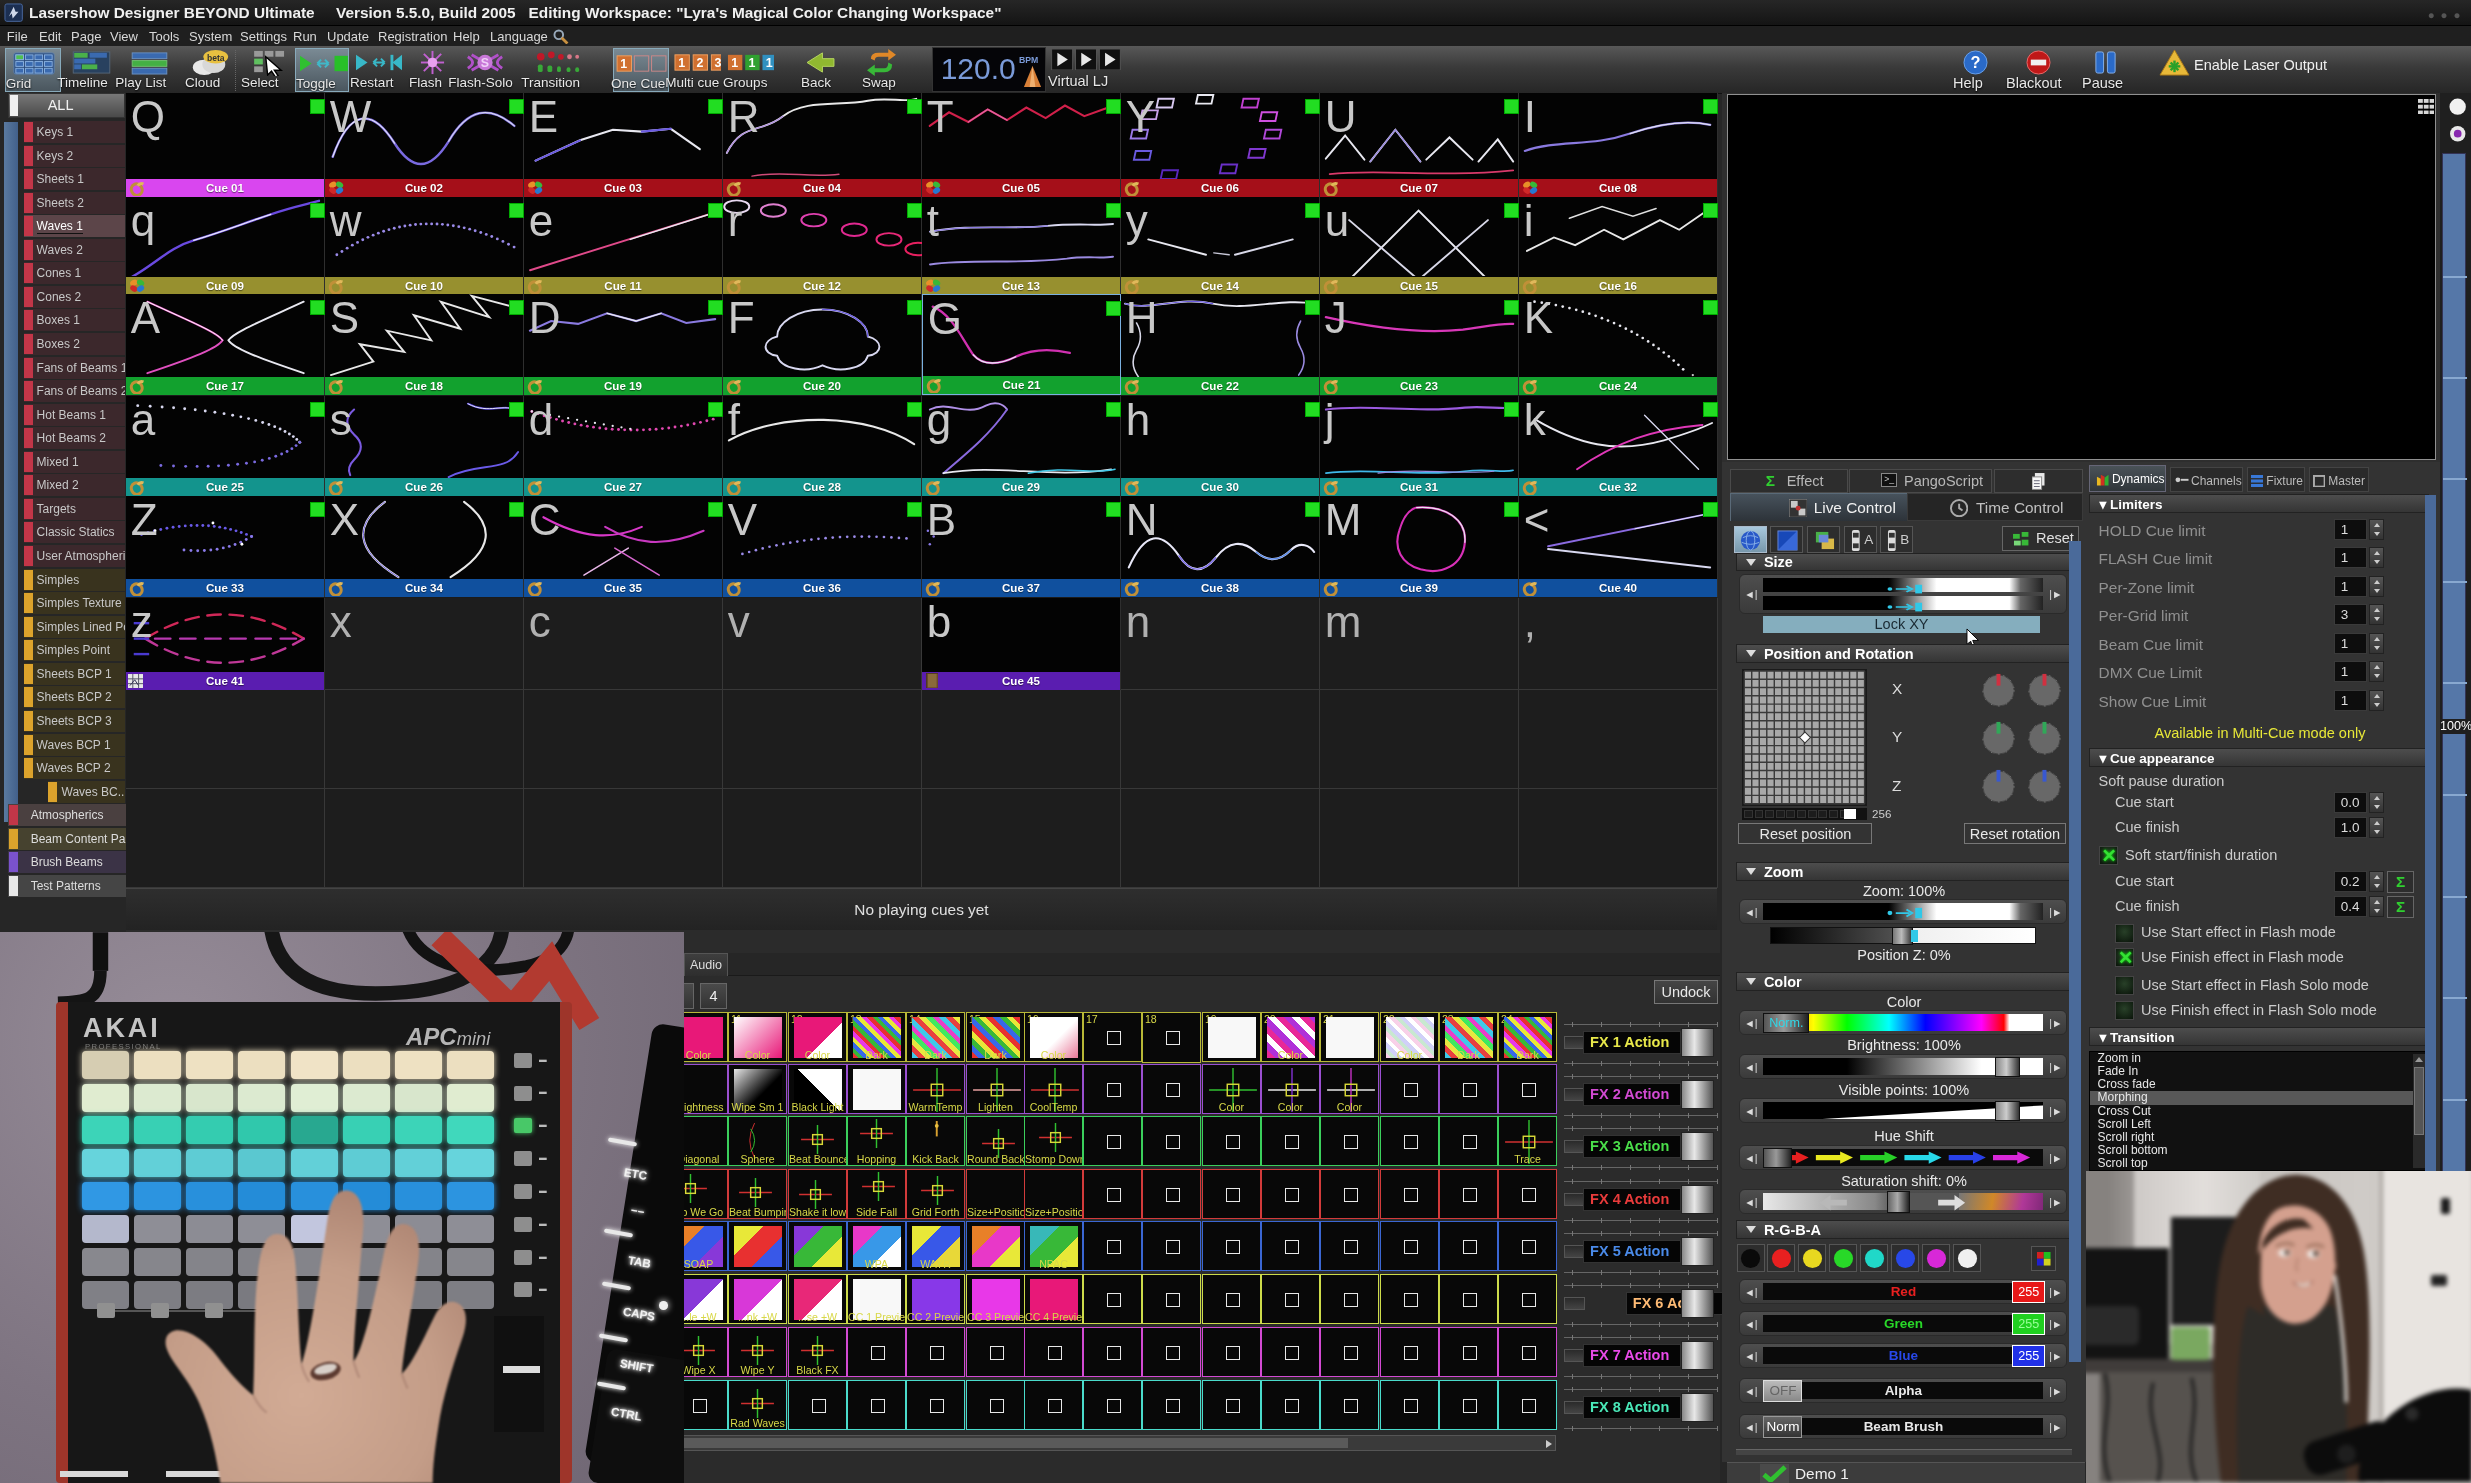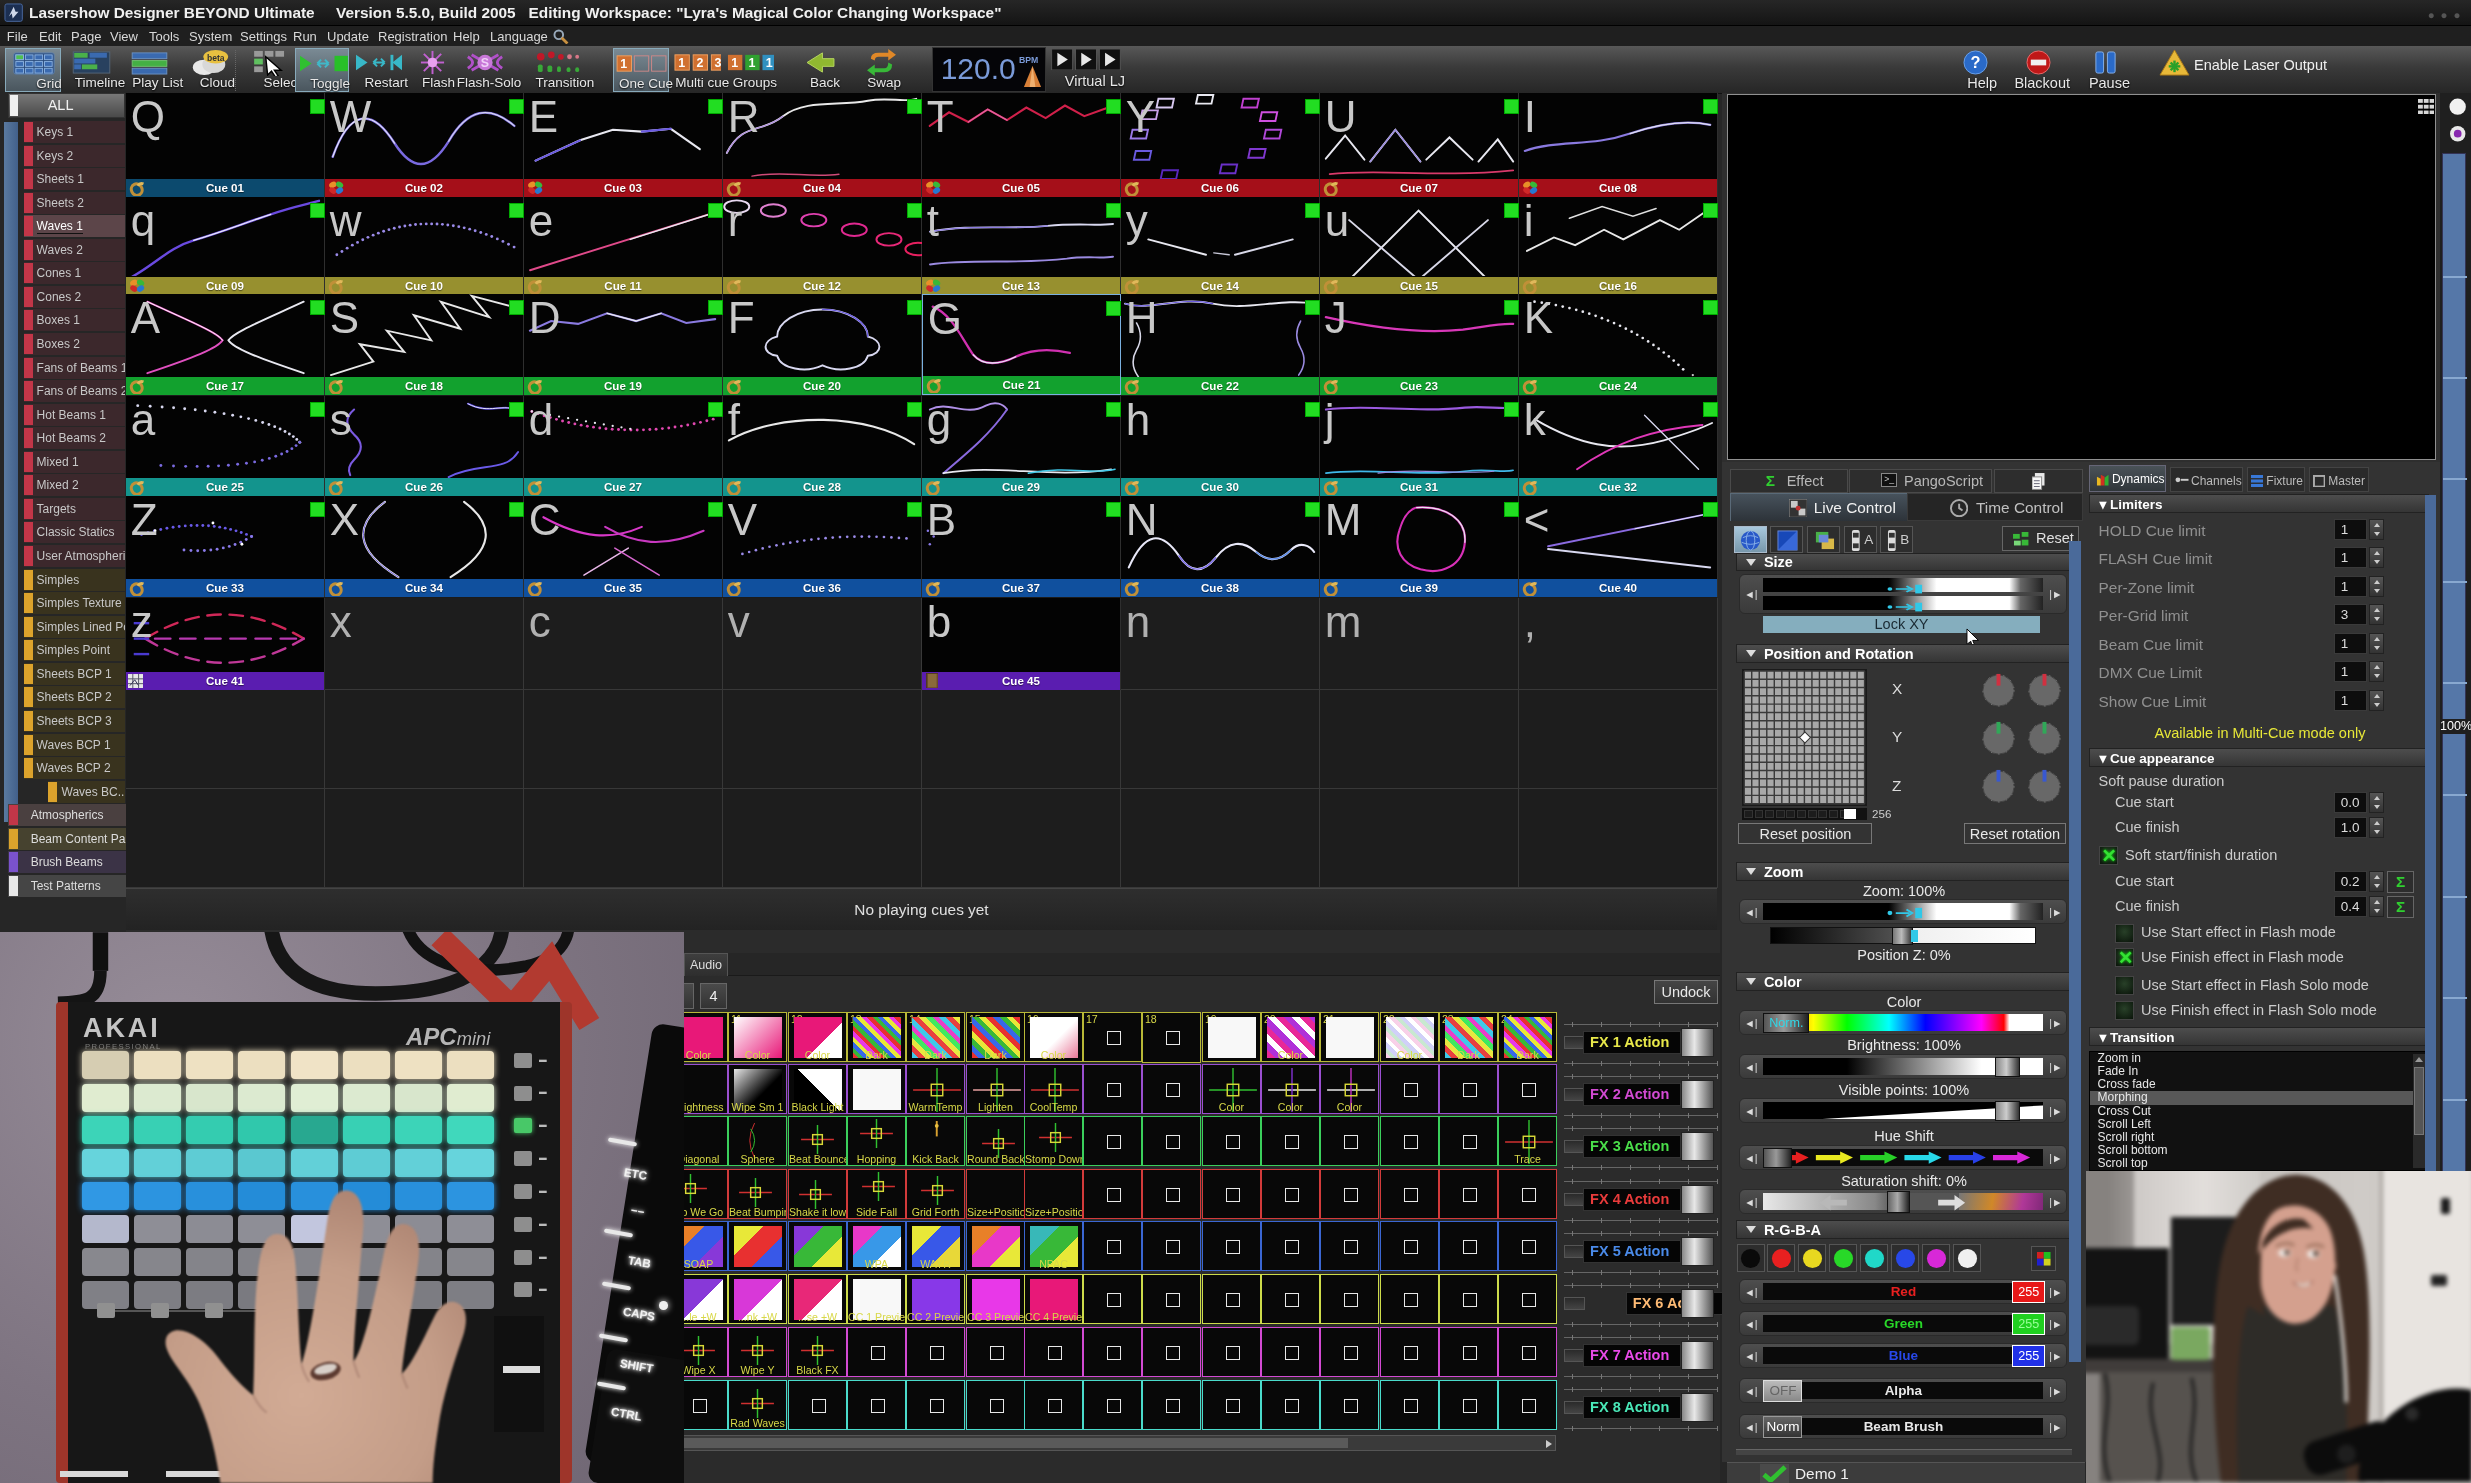--- a/index.html
+++ b/index.html
@@ -1,18 +1,18 @@
 <!DOCTYPE html>
 <html><head><meta charset="utf-8">
 <style>
 *{margin:0;padding:0;box-sizing:border-box;font-family:"Liberation Sans",sans-serif;}
 html,body{width:2472px;height:1483px;background:#1b1b1b;overflow:hidden;}
 .abs{position:absolute;}
 #page{position:relative;width:2472px;height:1483px;background:#262626;}
-.tb-lbl{color:#e8e8e8;font-size:14.5px;text-align:right;text-shadow:0 1px 1.9px #000;}
+.tb-lbl{color:#e8e8e8;font-size:14.5px;text-align:left;text-shadow:0 1px 1.9px #000;}
 .cellletter{color:#c8c8c8;font-size:44px;line-height:0.9;}
 .cuebar{position:absolute;left:0;right:0;bottom:0;height:18.3px;display:flex;align-items:center;justify-content:center;color:#fff;font-size:11.6px;font-weight:bold;text-shadow:0 1px 1px rgba(0,0,0,.5);}
 .gsq{position:absolute;width:15.4px;height:15.4px;background:#22dd22;border:1px solid #0a0;}
 .sb-item{position:absolute;left:24px;right:1px;height:22px;color:#c8c8c8;font-size:12px;display:flex;align-items:center;padding-left:12.6px;white-space:nowrap;overflow:hidden;}
 .sb-tag{position:absolute;left:0;top:1px;bottom:1px;width:8.7px;}
 .sechead{position:absolute;background:linear-gradient(#4d4d4d,#353535);border:1px solid #222;color:#fff;font-weight:bold;font-size:14.5px;display:flex;align-items:center;padding-left:9.7px;}
 .sechead .tri{width:0;height:0;border-left:5.8px solid transparent;border-right:5.8px solid transparent;border-top:7.7px solid #ddd;margin-right:7.7px;}
 .slidrow{position:absolute;background:linear-gradient(#4e4e4e,#3a3a3a);border:1px solid #2a2a2a;border-radius:5.8px;}
 .slarr{position:absolute;top:0;bottom:0;width:21px;color:#ddd;font-size:10.6px;display:flex;align-items:center;justify-content:center;}
 .ctr{display:flex;align-items:center;justify-content:center;}
@@ -373,21 +373,21 @@
       <div class="sb-item" style="top:688px;left:48px;background:#39331e;padding-left:13.5px;"><div class="sb-tag" style="background:#dca32c;"></div>Waves BC...</div>
       <div class="abs" style="left:7.7px;top:711px;width:118px;height:22px;background:#4a4040;color:#ddd;font-size:12px;display:flex;align-items:center;padding-left:23px;white-space:nowrap;overflow:hidden;"><div class="abs" style="left:1px;top:1px;width:9.7px;height:20px;background:#c23648;"></div>Atmospherics</div>
       <div class="abs" style="left:7.7px;top:735px;width:118px;height:22px;background:#46422f;color:#ddd;font-size:12px;display:flex;align-items:center;padding-left:23px;white-space:nowrap;overflow:hidden;"><div class="abs" style="left:1px;top:1px;width:9.7px;height:20px;background:#dca32c;"></div>Beam Content Pack</div>
       <div class="abs" style="left:7.7px;top:758px;width:118px;height:22px;background:#3b3346;color:#ddd;font-size:12px;display:flex;align-items:center;padding-left:23px;white-space:nowrap;overflow:hidden;"><div class="abs" style="left:1px;top:1px;width:9.7px;height:20px;background:#7a52cc;"></div>Brush Beams</div>
       <div class="abs" style="left:7.7px;top:782px;width:118px;height:22px;background:#454545;color:#ddd;font-size:12px;display:flex;align-items:center;padding-left:23px;white-space:nowrap;overflow:hidden;"><div class="abs" style="left:1px;top:1px;width:9.7px;height:20px;background:#e8e8e8;"></div>Test Patterns</div>
     </div>
     <div class="abs" style="left:126px;top:93px;width:1591px;height:796px;background:#1b1b1b;"></div>
     <div class="abs" style="left:126px;top:93px;width:199px;height:104px;background:#030303;border-right:1px solid #2e2e2e;">
       <svg class="abs" style="left:0;top:0" width="199" height="86" viewBox="0 0 206 89"></svg>
       <div class="cellletter abs" style="left:4.8px;top:3.9px;">Q</div>
-      <div class="cuebar" style="background:#0c4a6e;"><svg width="17.4" height="16.4" style="position:absolute;left:2.9px;top:1px" viewBox="0 0 18 17">
+      <div class="cuebar" style="background:#d946ef;"><svg width="17.4" height="16.4" style="position:absolute;left:2.9px;top:1px" viewBox="0 0 18 17">
           <ellipse cx="8" cy="10" rx="5.5" ry="6" fill="none" stroke="#c09038" stroke-width="3.2" transform="rotate(-25 8 10)"></ellipse>
           <path d="M9 6 A5 5 0 0 1 15 4" fill="none" stroke="#e0b85a" stroke-width="3"></path>
         </svg>Cue 01</div>
       <div class="gsq" style="right:-1px;top:5.8px;"></div>
     </div>
     <div class="abs" style="left:325px;top:93px;width:199px;height:104px;background:#030303;border-right:1px solid #2e2e2e;">
       <svg class="abs" style="left:0;top:0" width="199" height="86" viewBox="0 0 206 89">
         <path d="M8,66 C25,18 48,14 72,52 C90,80 108,82 128,50 C148,16 170,12 196,34" fill="none" stroke="#7a6ae0" stroke-width="2.5" stroke-linecap="round" opacity="1"></path>
         <path d="M8,66 C25,18 48,14 72,52" fill="none" stroke="#e8e8f8" stroke-width="1.2" stroke-linecap="round" opacity="1"></path>
         <path d="M128,50 C148,16 170,12 196,34" fill="none" stroke="#d8d8f0" stroke-width="1.2" stroke-linecap="round" opacity="1"></path>

